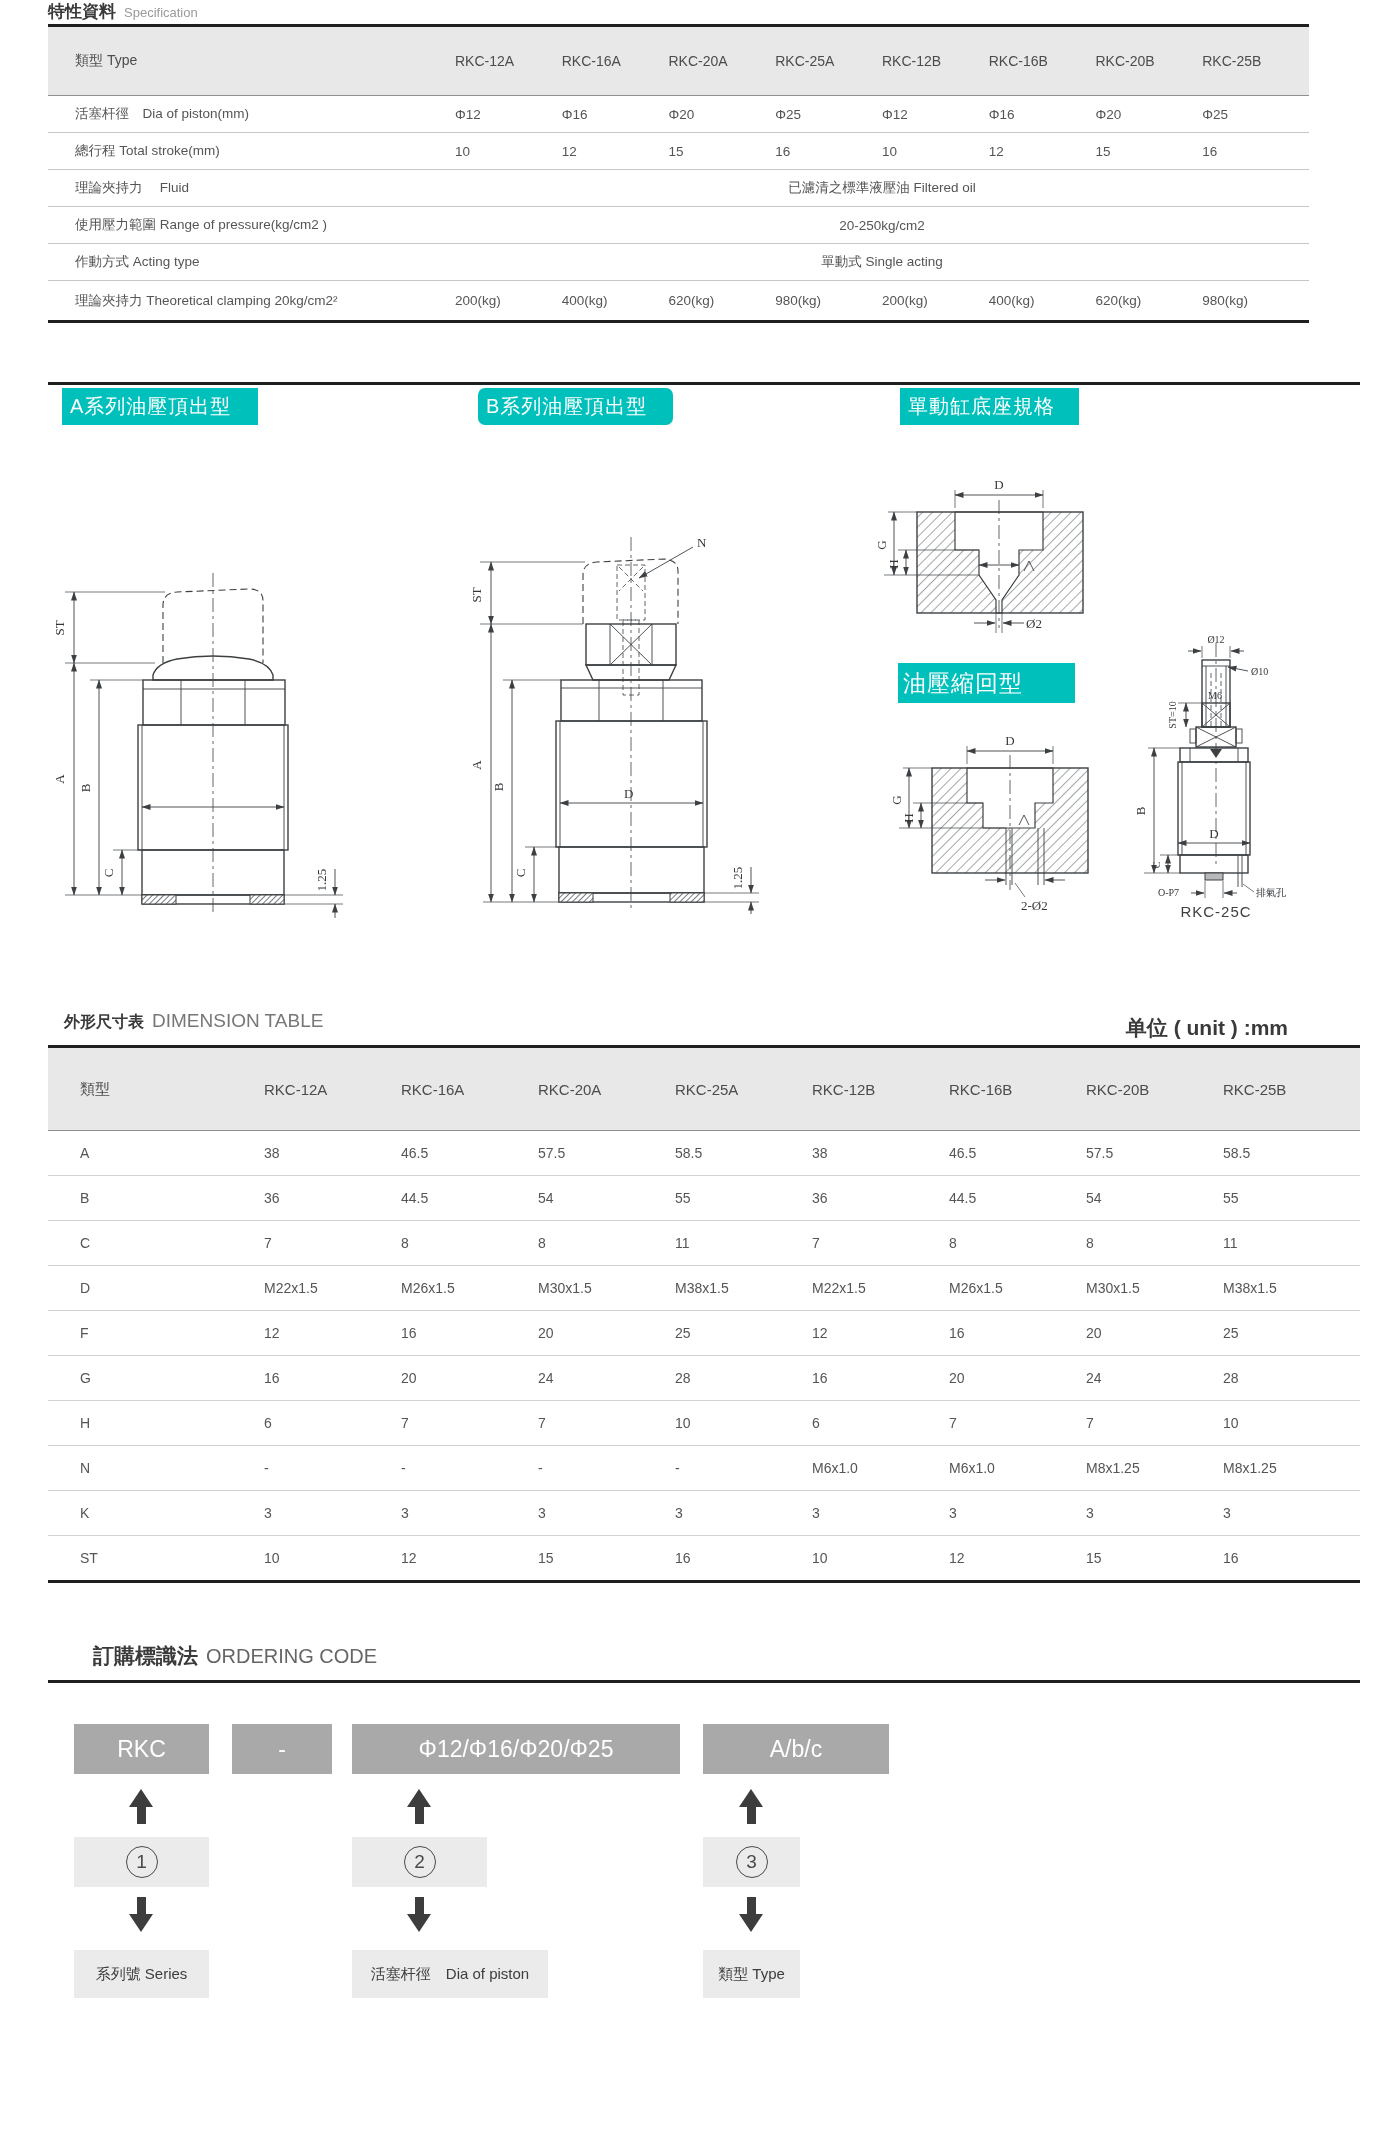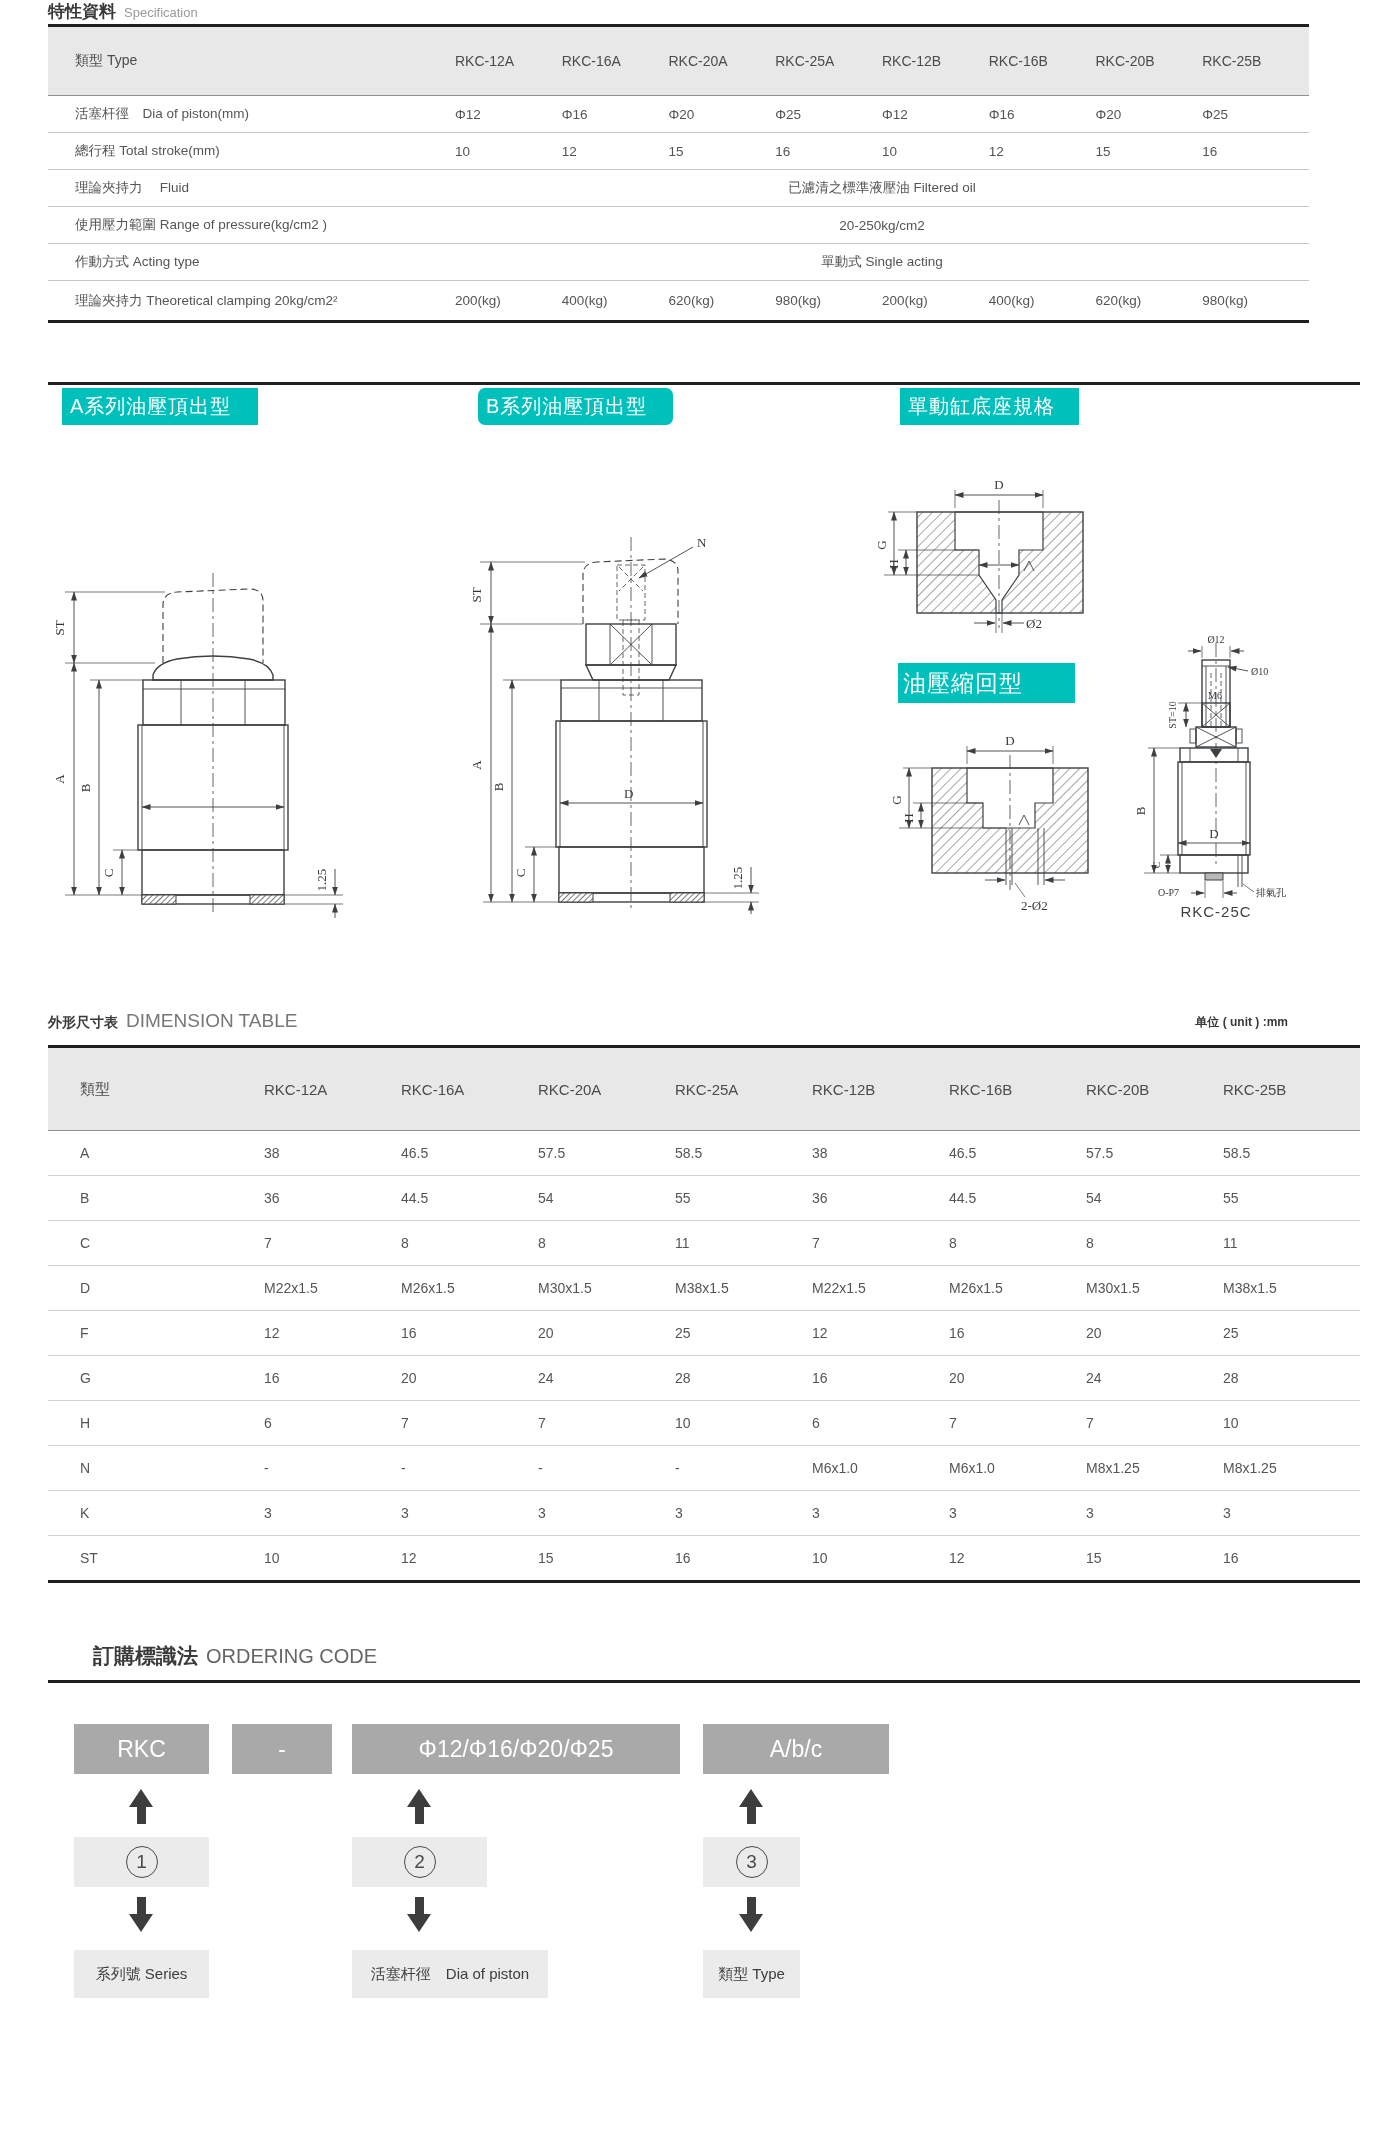--- a/index.html
+++ b/index.html
@@ -344,23 +344,23 @@
     <line class="el" x1="93" y1="266" x2="93" y2="283"></line>
     <line class="dimE" x1="61" y1="278" x2="74" y2="278"></line>
     <line class="dimE" x1="107" y1="278" x2="94" y2="278"></line>
     <text class="dls" x="28" y="281">O-P7</text>
     <line class="el" x1="124" y1="277" x2="113" y2="269"></line>
     <text class="dls" x="126" y="281">排氣孔</text>
     <text class="cap" x="86" y="302" text-anchor="middle">RKC-25C</text>
   </svg>
 
   <div class="abs" style="left:48px;top:1010px;">
-    <span class="sec-title-zh" style="font-size:14px;">外形尺寸表</span><span class="sec-title-en" style="font-size:19px;color:#777;">DIMENSION TABLE</span>
+    <span class="sec-title-zh" style="font-size:16px;margin-left:16px;">外形尺寸表</span><span class="sec-title-en" style="font-size:19px;color:#777;">DIMENSION TABLE</span>
   </div>
-  <div class="abs" style="right:112px;top:1014px;font-size:12px;font-weight:bold;color:#3a3a3a;">单位 ( unit ) :mm</div>
+  <div class="abs" style="right:112px;top:1014px;font-size:21px;font-weight:bold;color:#3a3a3a;">单位 ( unit ) :mm</div>
 
   <div class="dim-table">
     <div class="d-head" id="dim-head">
         <div class="d-label">類型</div>
         <div class="">RKC-12A</div>
         <div class="">RKC-16A</div>
         <div class="">RKC-20A</div>
         <div class="">RKC-25A</div>
         <div class="">RKC-12B</div>
         <div class="">RKC-16B</div>

